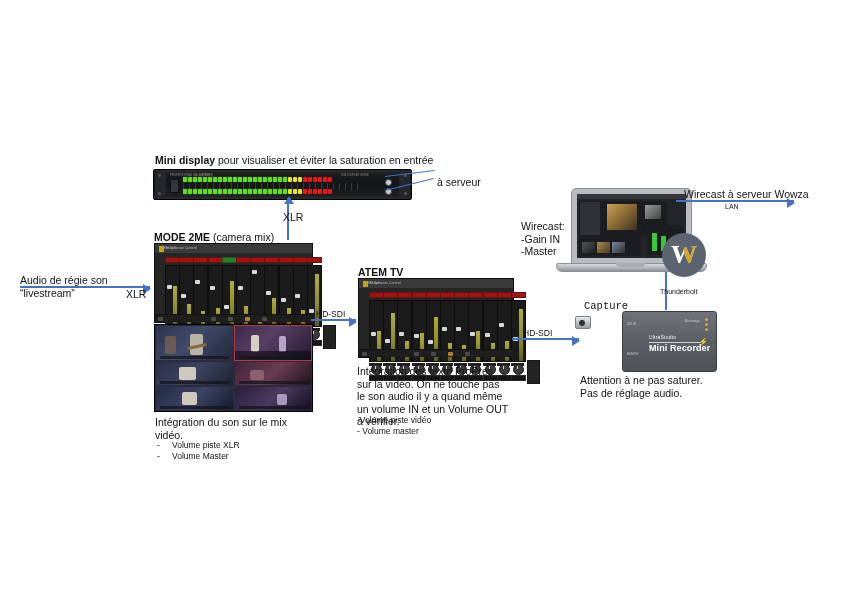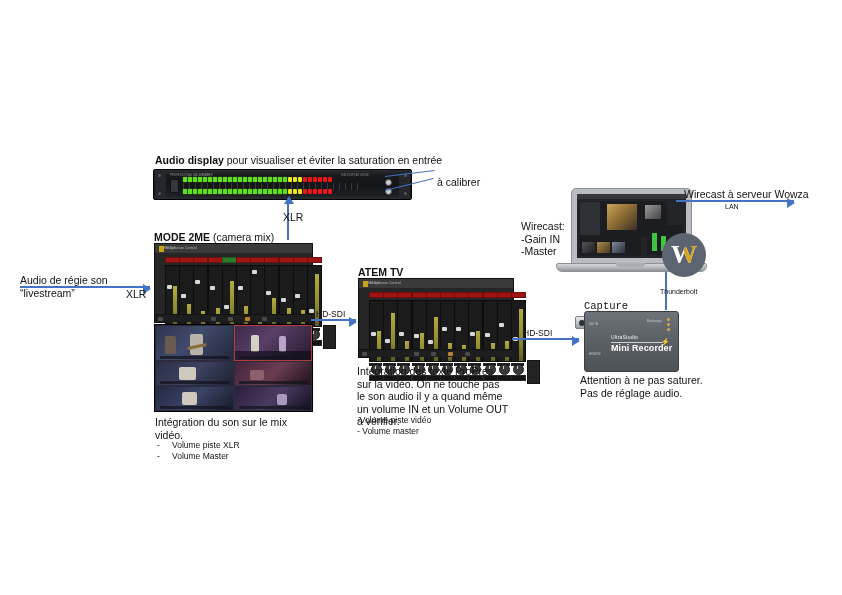--- a/index.html
+++ b/index.html
@@ -106,38 +106,38 @@
   .wlogo{position:absolute;border-radius:50%;background:#5b6470;
     display:flex;align-items:center;justify-content:center;
     font-weight:bold;color:#fff;font-family:"Liberation Serif",serif;}
   .wlogo .w1{font-size:26px;line-height:26px;color:#ffffff;}
   .wlogo .w2{position:absolute;font-size:26px;line-height:26px;color:#d9a521;
     clip-path:polygon(50% 0,100% 0,100% 100%,50% 100%);}
 
   
   .recorder{
     position:absolute;background:linear-gradient(180deg,#6e737a 0%,#5c6167 45%,#4d5257 100%);
-    border:1px solid #3a3e43;border-radius:3px;
+    border:1px solid #3a3e43;border-radius:3px;margin-left:38px;
   }
   .rec-conn{position:absolute;background:linear-gradient(180deg,#e8eaec,#9aa0a6);border-radius:2px;border:1px solid #7d8288;}
   .rec-conn-in{position:absolute;background:#2e3136;border-radius:50%;}
   .rec-title{position:absolute;color:#f2f2f2;font-size:5px;letter-spacing:.2px;}
   .rec-title2{position:absolute;color:#ffffff;font-size:9px;font-weight:bold;letter-spacing:.1px;}
   .rec-line{position:absolute;height:1px;background:#cfd2d6;}
   .rec-small{position:absolute;color:#c9ccd0;font-size:3px;}
   .rec-led{position:absolute;width:3px;height:3px;border-radius:50%;background:#e0a93b;}
   .rec-bolt{position:absolute;color:#fff;font-size:7px;}
 </style>
 </head>
 <body>
 
 <div class="stage">
 
   <div class="abs caption-title" style="left:155px;top:154px;width:300px;">
-    <span class="bold">Audio display</span><span> pour visualiser et éviter la saturation en entrée</span>
+    <span class="bold">Mini display</span><span> pour visualiser et éviter la saturation en entrée</span>
   </div>
 
   <div class="rack" style="left:153px;top:169px;width:257px;height:29px;">
     <div class="rack-ear" style="left:1px;"></div>
     <div class="rack-ear" style="right:1px;"></div>
     <div class="rack-screw" style="left:4px;top:4px;"></div>
     <div class="rack-screw" style="left:4px;bottom:4px;"></div>
     <div class="rack-screw" style="right:4px;top:4px;"></div>
     <div class="rack-screw" style="right:4px;bottom:4px;"></div>
 
@@ -245,21 +245,21 @@
           <div class="seg r"></div>
         </div>
     </div>
 
     <div class="rack-knob" style="right:19px;top:9px;"></div>
     <div class="rack-knob" style="right:19px;top:18px;"></div>
   </div>
 
   <div class="leader" style="left:385px;top:176px;width:50px;transform:rotate(-7deg);transform-origin:left center;"></div>
   <div class="leader" style="left:385px;top:190px;width:50px;transform:rotate(-14deg);transform-origin:left center;"></div>
-  <div class="abs txt" style="left:437px;top:176px;">à calibrer</div>
+  <div class="abs txt" style="left:437px;top:176px;">à serveur</div>
 
   <div class="arrow-v-up" style="left:287px;top:204px;height:36px;"></div>
   <div class="abs txt" style="left:283px;top:211px;">XLR</div>
 
   <div class="abs caption-title" style="left:154px;top:231px;">
     <span class="bold">MODE 2ME</span><span> (camera mix)</span>
   </div>
 
   <div class="atem" style="left:154px;top:243px;width:157px;height:78px;">
     <div class="atem-title">

